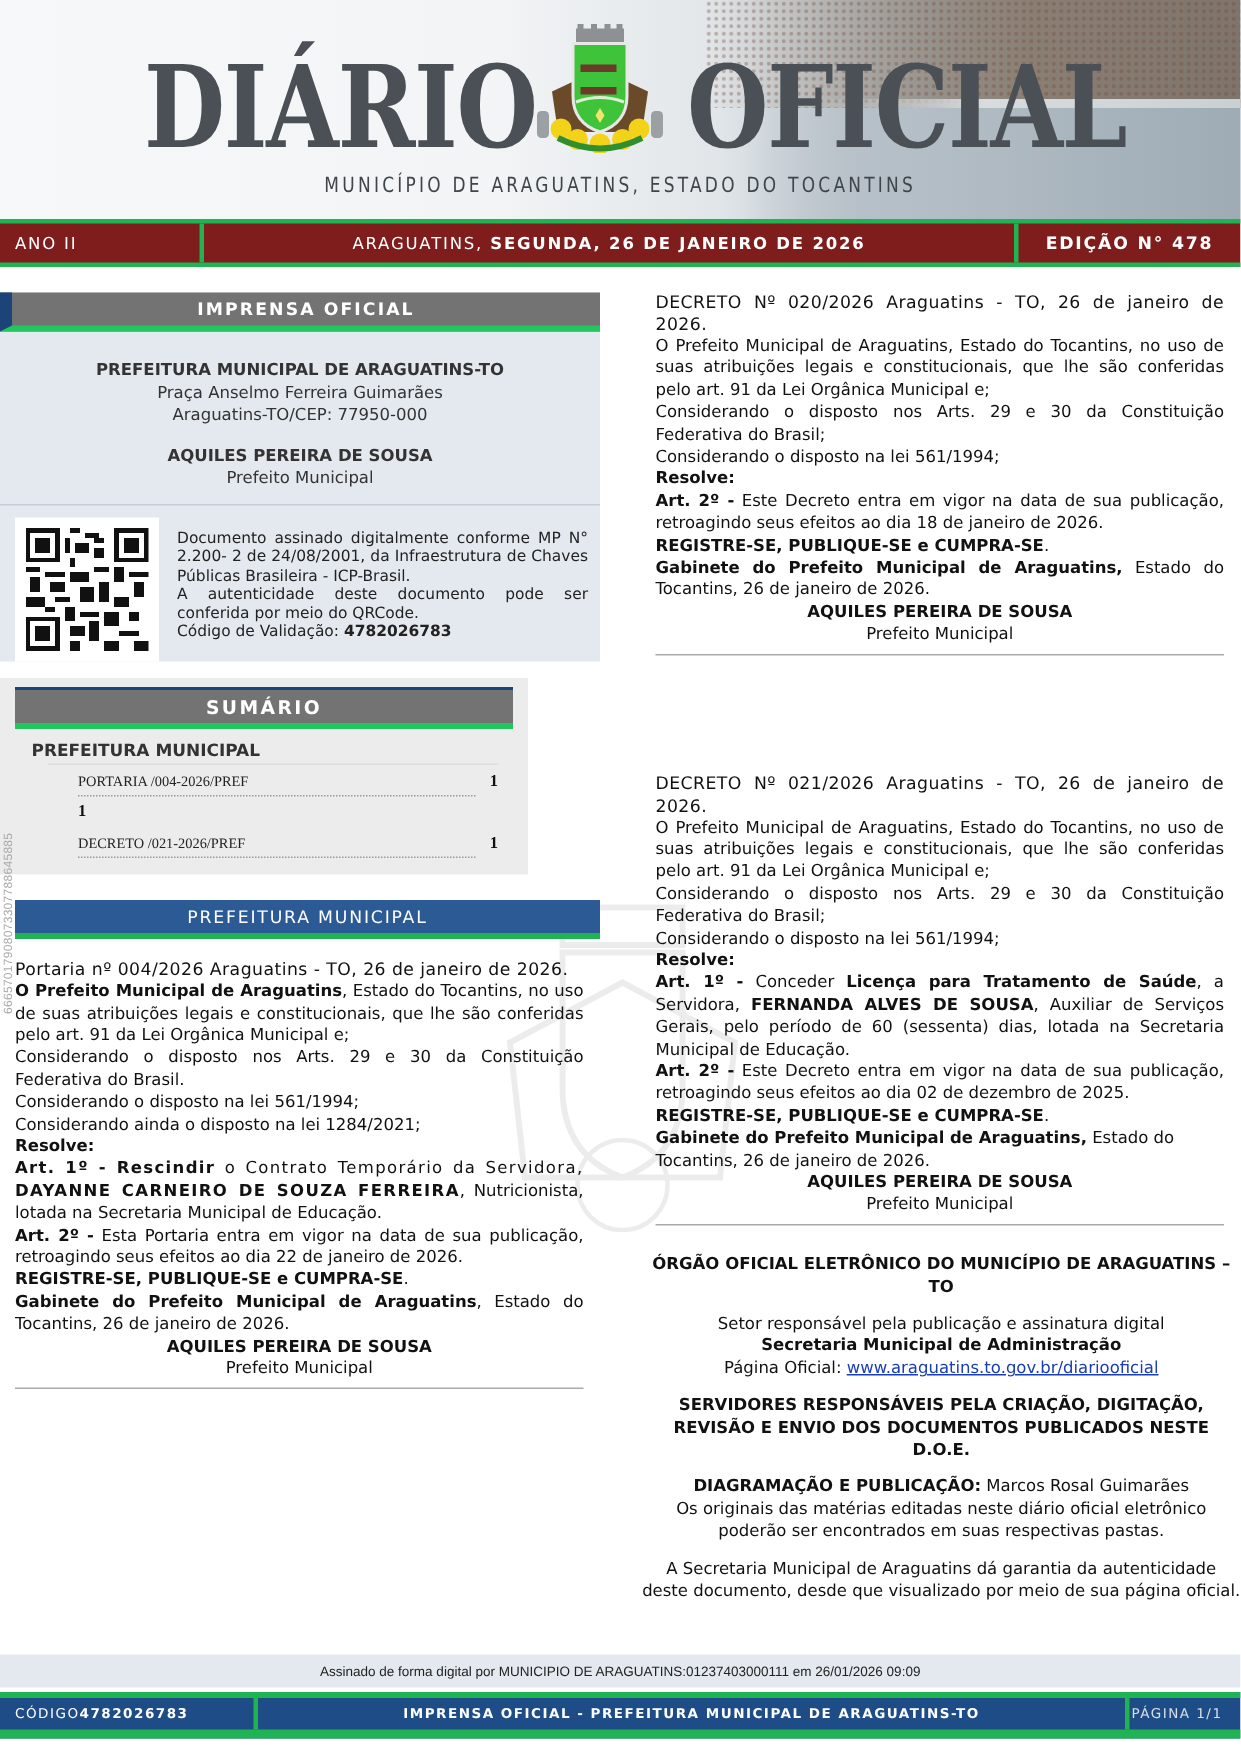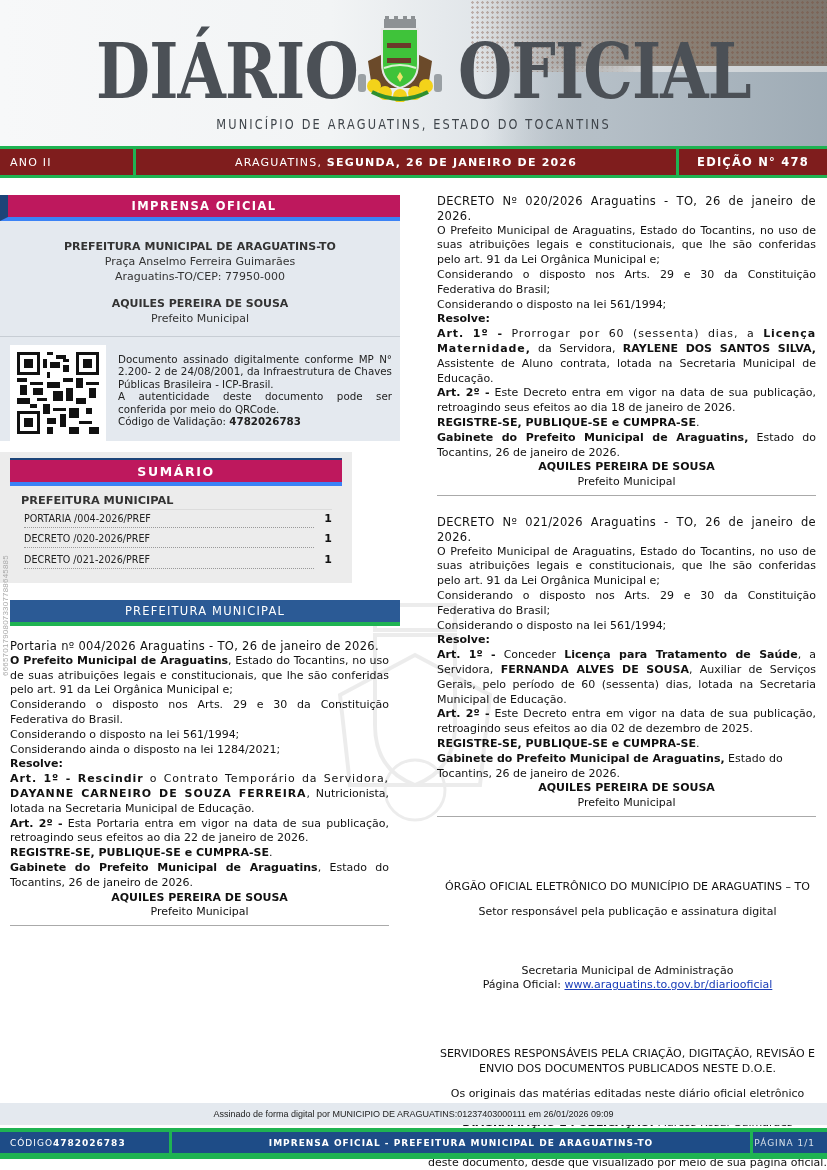--- a/index.html
+++ b/index.html
@@ -57,22 +57,22 @@
   .infobar .c2 { flex: 1; justify-content: center; border-right: 3px solid #1fb352; }
   .infobar .c3 { width: 148px; justify-content: center; font-weight: bold; font-size: 11.5px; }
   .infobar b { font-weight: bold; }
 
   
   .box-imprensa {
     position: absolute; left: 0; top: 195px; width: 400px; height: 246px;
     background: #e4e9ef;
   }
   .section-head {
-    background: #be185d; color: #fff; text-align: left; font-weight: bold;
-    font-size: 11.5px; letter-spacing: 1.4px; border-bottom: 4px solid #3b82f6;
+    background: #737373; color: #fff; text-align: left; font-weight: bold;
+    font-size: 11.5px; letter-spacing: 1.4px; border-bottom: 4px solid #22c55e;
     display: flex; align-items: center; justify-content: center;
   }
   .box-imprensa .section-head { height: 26px; margin-left: 8px; }
   .box-imprensa .section-head.full { margin-left: 0; border-left: 8px solid #1c4478; }
   .imp-org { text-align: center; margin-top: 18px; font-size: 11px; line-height: 15px; color: #333; }
   .imp-org .b { font-weight: bold; }
   .imp-org .gap { height: 12px; }
   .imp-sep { height: 1px; background: #c7cdd4; margin: 10px 0 0 0; }
   .imp-qr-row { display: flex; padding: 8px 8px 0 10px; }
   .qr { width: 96px; height: 96px; background: #fff; padding: 7px; flex: none; }
@@ -82,22 +82,22 @@
   }
   .qr-text b { font-weight: bold; }
 
   .box-sumario {
     position: absolute; left: 0; top: 452px; width: 352px; height: 131px;
     background: #ececec; padding: 6px 10px 0 10px;
   }
   .box-sumario .section-head { height: 28px; font-size: 12.5px; letter-spacing: 1.6px; border-top: 2px solid #1c4478; }
   .sum-group { font-weight: bold; font-size: 11.3px; color: #333; margin: 8px 0 0 11px; }
   .sum-row {
-    display: flex; justify-content: space-between; align-items: center;
-    margin-left: 14px; margin-right: 10px; height: 20.5px;
+    display: flex; justify-content: space-between; align-items: flex-end;
+    margin-left: 42px; margin-right: 10px; height: 20.5px; font-family: Liberation Serif, serif;
   }
   .sum-row .lbl {
     flex: 1; font-size: 9.6px; color: #222; padding-bottom: 3px;
     border-bottom: 1px dotted #999; margin-right: 10px; 
   }
   .sum-row .pg { font-weight: bold; font-size: 11px; padding-bottom: 4px; }
   .sum-top-line { height: 1px; background: #dcdcdc; margin: 2px 10px 0 22px; }
 
   .side-code {
     position: absolute; left: 1px; top: 548px; width: 10px; height: 128px;
@@ -119,21 +119,21 @@
   .doc .sp { letter-spacing: 0.9px; }
   .doc .sign { text-align: center; }
   .doc .sign .n { font-weight: bold; }
   .doc .rule { height: 1px; background: #aaa; margin-top: 5px; }
 
   .left-doc { position: absolute; left: 10px; top: 639px; width: 379px; }
   .right-doc1 { position: absolute; left: 437px; top: 194px; width: 379px; }
   .right-doc2 { position: absolute; left: 437px; top: 515px; width: 379px; }
 
   .colophon { position: absolute; left: 428px; top: 836px; width: 399px; text-align: center; font-size: 11px; line-height: 14.8px; color: #111; }
-  .colophon .h { font-weight: normal; margin-top: 44px; }
+  .colophon .h { font-weight: bold; }
   .colophon .g { height: 10px; }
   .colophon a { color: #1a3db8; text-decoration: underline; }
 
   .watermark {
     position: absolute; left: 300px; top: 595px; width: 230px; height: 230px; opacity: 0.07;
   }
 
   
   .signed-bar {
     position: absolute; left: 0; top: 1103px; width: 827px; height: 22px;
@@ -265,21 +265,20 @@
 
 <div class="box-sumario">
   <div class="section-head">SUMÁRIO</div>
   <div class="sum-group">PREFEITURA MUNICIPAL</div>
   <div class="sum-top-line"></div>
   <div class="sum-row">
     <span class="lbl">PORTARIA /004-2026/PREF</span>
     <span class="pg">1</span>
   </div>
   <div class="sum-row">
-    <span class="lbl">DECRETO /020-2026/PREF</span>
     <span class="pg">1</span>
   </div>
   <div class="sum-row">
     <span class="lbl">DECRETO /021-2026/PREF</span>
     <span class="pg">1</span>
   </div>
 </div>
 
 <div class="side-code">66657017908073307788645885</div>
 
@@ -311,21 +310,20 @@
   </div>
   <div class="rule"></div>
 </div>
 
 <div class="doc right-doc1">
   <div class="title">DECRETO Nº 020/2026 Araguatins - TO, 26 de janeiro de 2026.</div>
   <div>O Prefeito Municipal de Araguatins, Estado do Tocantins, no uso de suas atribuições legais e constitucionais, que lhe são conferidas pelo art. 91 da Lei Orgânica Municipal e;</div>
   <div>Considerando o disposto nos Arts. 29 e 30 da Constituição Federativa do Brasil;</div>
   <div>Considerando o disposto na lei 561/1994;</div>
   <div><b>Resolve:</b></div>
-  <div><b class="sp">Art. 1º -</b><span class="sp"> Prorrogar por 60 (sessenta) dias, a </span><b class="sp">Licença Maternidade,</b><span> da Servidora, </span><b>RAYLENE DOS SANTOS SILVA,</b><span> Assistente de Aluno contrata, lotada na Secretaria Municipal de Educação.</span></div>
   <div><b>Art. 2º -</b><span> Este Decreto entra em vigor na data de sua publicação, retroagindo seus efeitos ao dia 18 de janeiro de 2026.</span></div>
   <div><b>REGISTRE-SE, PUBLIQUE-SE e CUMPRA-SE</b>.</div>
   <div><b>Gabinete do Prefeito Municipal de Araguatins,</b><span> Estado do Tocantins, 26 de janeiro de 2026.</span></div>
   <div class="sign">
     <div class="n">AQUILES PEREIRA DE SOUSA</div>
     <div>Prefeito Municipal</div>
   </div>
   <div class="rule"></div>
 </div>
 
@@ -348,22 +346,22 @@
 
 <div class="colophon">
   <div class="h">ÓRGÃO OFICIAL ELETRÔNICO DO MUNICÍPIO DE ARAGUATINS – TO</div>
   <div class="g"></div>
   <div>Setor responsável pela publicação e assinatura digital</div>
   <div class="h">Secretaria Municipal de Administração</div>
   <div><span>Página Oficial: </span><a>www.araguatins.to.gov.br/diariooficial</a></div>
   <div class="g"></div>
   <div class="h">SERVIDORES RESPONSÁVEIS PELA CRIAÇÃO, DIGITAÇÃO, REVISÃO E ENVIO DOS DOCUMENTOS PUBLICADOS NESTE D.O.E.</div>
   <div class="g"></div>
+  <div><b>DIAGRAMAÇÃO E PUBLICAÇÃO:</b><span> Marcos Rosal Guimarães</span></div>
   <div>Os originais das matérias editadas neste diário oficial eletrônico poderão ser encontrados em suas respectivas pastas.</div>
-  <div><b>DIAGRAMAÇÃO E PUBLICAÇÃO:</b><span> Marcos Rosal Guimarães</span></div>
   <div class="g"></div>
   <div>A Secretaria Municipal de Araguatins dá garantia da autenticidade deste documento, desde que visualizado por meio de sua página oficial.</div>
 </div>
 
 <div class="signed-bar">Assinado de forma digital por MUNICIPIO DE ARAGUATINS:01237403000111 em 26/01/2026 09:09</div>
 <div class="footbar">
   <div class="cell f1">
       <span>CÓDIGO </span>
       <b>4782026783</b>
     </div>

